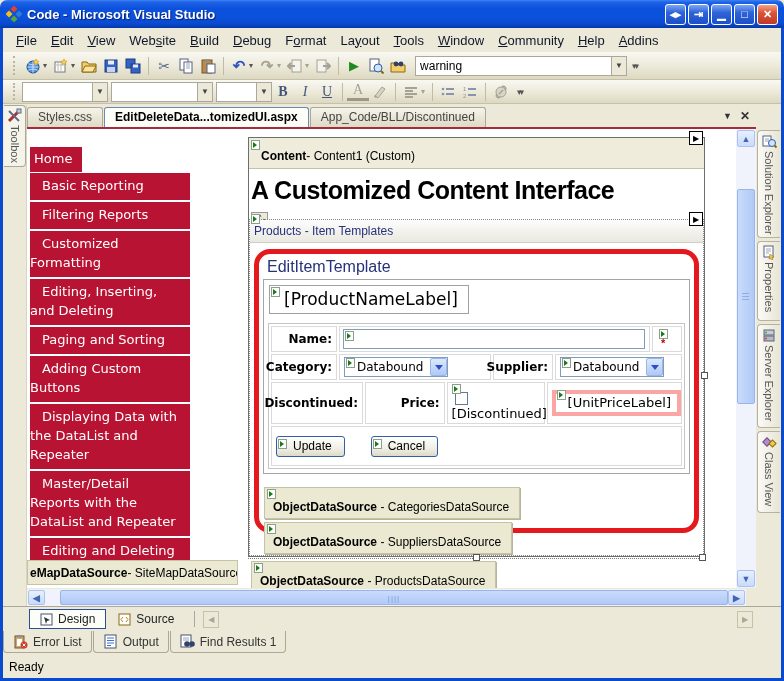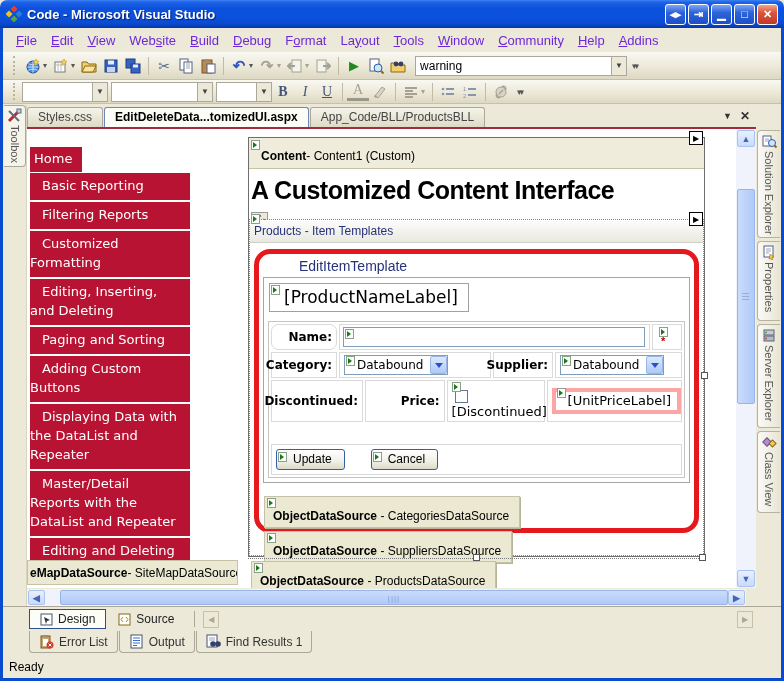--- a/index.html
+++ b/index.html
@@ -14,21 +14,21 @@
   .tbtn{width:21px;height:21px;border-radius:3px;border:1px solid #fff;margin-left:2px;
     background:linear-gradient(180deg,#7CA7F5,#2E63D8 40%,#1C4FC8);display:flex;align-items:center;justify-content:center;
     color:#fff;font-size:11px;font-weight:bold;line-height:1;}
   .tbtn.close{background:linear-gradient(180deg,#F2A38A,#DB553A 40%,#C0392B);}
   .winborder{position:absolute;background:#0A4ACF;}
   .wb-l{left:0;top:28px;width:3px;height:653px;}
   .wb-r{right:0;top:28px;width:3px;height:653px;}
   .wb-b{left:0;bottom:0;width:784px;height:3px;}
   
   .menubar{position:absolute;left:3px;top:28px;width:778px;height:24px;background:#ECE9D8;
-    display:flex;align-items:center;padding-left:6px;font-size:13px;color:#6d28d9;text-align:center;}
+    display:flex;align-items:center;padding-left:6px;font-size:13px;color:#0f172a;text-align:center;}
   .mi{padding:3px 7px;cursor:default;}
   .toolbar{position:absolute;left:3px;width:778px;background:linear-gradient(180deg,#F9F8F2,#ECE9D8 55%,#DCD8C2);
     border-bottom:1px solid #C6C2A8;display:flex;align-items:center;}
   .tb1{top:52px;height:28px;padding-left:10px;}
   .tb2{top:80px;height:24px;padding-left:10px;}
   .grip{width:3px;height:70%;border-left:2px dotted #B9B5A0;margin-right:6px;}
   .ticon{width:20px;height:20px;display:flex;align-items:center;justify-content:center;margin:0 1px;}
   .dd{font-size:8px;color:#555;margin:0 3px 0 -1px;}
   .tsep{width:1px;height:18px;background:#C0BCA4;margin:0 4px;}
   .combo{height:20px;background:#fff;border:1px solid #ACA899;display:flex;align-items:center;}
@@ -72,21 +72,21 @@
   .content-hd{position:relative;height:31px;background:#EFECDB;border-bottom:1px solid #C6C2A8;
     display:flex;align-items:flex-end;padding:0 0 5px 12px;font-size:12px;}
   .pageheading{font-size:25px;font-weight:bold;margin:7px 0 0 2px;letter-spacing:-.5px;color:#000;
     font-family:"Liberation Sans",sans-serif;white-space:nowrap;}
   .movehandle{position:absolute;left:2px;top:74px;width:17px;height:17px;background:#ECE9D8;
     border:1px solid #999;display:flex;align-items:center;justify-content:center;}
   .products-ctl{position:absolute;left:0;top:81px;right:0;bottom:0;border:1px dotted #888;}
   .products-hd{height:23px;background:linear-gradient(180deg,#FDFDFC,#E9E8E0);border-bottom:1px solid #D0CFC6;
     font-size:12px;color:#26327B;display:flex;align-items:center;padding-left:4px;position:relative;}
   .redbox{position:absolute;left:4px;right:4px;top:29px;height:284px;border:5px solid #E5191D;border-radius:16px;background:#fff;}
-  .eit-label{font-size:14px;color:#26327B;padding:4px 8px 3px 8px;margin-left:32px;}
+  .eit-label{font-size:16px;color:#26327B;padding:4px 8px 3px 8px;}
   .eit-inner{margin:0 4px;border:1px solid #A5A5A5;background:#fff;padding:3px 4px 4px 4px;}
   .pnl-box{position:relative;display:inline-block;border:1px solid #A0A0A0;margin:2px 0 9px 1px;
     padding:3px 10px 4px 14px;font:17px "DejaVu Sans",sans-serif;}
   .etable{border:1px solid #C4C4C4;padding:2px;display:flex;flex-direction:column;gap:2px;}
   .erow{display:flex;gap:2px;}
   .cell{border:1px solid #DADADA;display:flex;align-items:center;position:relative;}
   .lblcell{justify-content:flex-end;font:bold 12px "DejaVu Sans",sans-serif;padding-right:4px;}
   .tbox{position:relative;flex:1;height:20px;border:1px solid #7F9DB9;margin:2px 4px 2px 3px;}
   .ddl{position:relative;display:flex;align-items:center;width:104px;height:20px;border:1px solid #7F9DB9;
     background:#fff;font:12px "DejaVu Sans",sans-serif;padding-left:12px;margin-left:4px;}
@@ -121,21 +121,21 @@
   .gripdots{position:absolute;left:50%;top:50%;transform:translate(-50%,-50%);color:#7E9BD6;font-size:8px;letter-spacing:1px;}
   .hsb-gap{position:absolute;left:746px;top:589px;width:10px;height:17px;background:#ECE9D8;}
   
   .viewbar{position:absolute;left:3px;top:606px;width:778px;height:25px;background:#ECE9D8;
     border-top:1px solid #ACA899;display:flex;align-items:center;padding-left:26px;}
   .vtab-btn{display:flex;align-items:center;gap:5px;font-size:12px;color:#222;height:20px;padding:0 10px;margin-right:2px;}
   .vtab-btn.active{background:#FDFDF8;border:1px solid #2B4F8E;}
   .vbar-sep{width:1px;height:16px;background:#ACA899;margin:0 8px;}
   .smallnav{width:16px;height:17px;background:#ECE9D8;border:1px solid #C6C2A8;color:#AAA79A;
     display:flex;align-items:center;justify-content:center;font-size:8px;}
-  .bottombar{position:absolute;left:3px;top:631px;width:778px;height:25px;background:#ECE9D8;display:flex;align-items:flex-start;padding-left:26px;}
+  .bottombar{position:absolute;left:3px;top:631px;width:778px;height:25px;background:#ECE9D8;display:flex;align-items:flex-start;}
   .btab{display:flex;align-items:center;gap:5px;height:22px;padding:0 9px;font-size:12px;color:#333;
     background:#ECE9D8;border:1px solid #ACA899;border-top:none;border-radius:0 0 4px 4px;margin-right:1px;}
   .statusbar{position:absolute;left:3px;top:656px;width:778px;height:22px;background:#ECE9D8;
     display:flex;align-items:center;padding-left:6px;font-size:12px;color:#000;}
 </style>
 </head>
 <body>
 
 <div class="window">
 
@@ -321,21 +321,21 @@
           <circle cx="8" cy="8" r="5" fill="#D8D5C6" stroke="#A5A294"></circle>
           <path d="M4 10c-2 2 1 5 3 3M12 6c2-2-1-5-3-3M6 10l4-4" stroke="#A5A294" fill="none" stroke-width="1.5"></path>
         </svg>
     </span>
     <span class="chevron">▾▾</span>
   </div>
 
   <div class="docwell">
     <div class="dtab">Styles.css</div>
     <div class="dtab active">EditDeleteData...tomizedUI.aspx</div>
-    <div class="dtab">App_Code/BLL/ProductsBLL</div>
+    <div class="dtab">App_Code/BLL/Discontinued</div>
     <div class="dw-btns">
       <span style="font-size:9px;">▼</span>
       <span style="font-size:12px;font-weight:bold;">✕</span>
     </div>
   </div>
   <div class="redline"></div>
 
   <div class="lstrip">
     <div class="toolbox-tab">
       <svg width="15" height="15">
@@ -423,21 +423,21 @@
 
         <div class="redbox">
           <div class="eit-label">EditItemTemplate</div>
           <div class="eit-inner">
             <div class="pnl-box">
               <span class="glyph" style="left:1px;top:1px;"></span>
               <span>[ProductNameLabel]</span>
             </div>
             <div class="etable">
               <div class="erow" style="height:26px;">
-                <div class="cell lblcell" style="width:66px;border-radius:7px;">Name:</div>
+                <div class="cell lblcell" style="width:66px;">Name:</div>
                 <div class="cell" style="flex:1;">
                   <div class="tbox">
                     <span class="glyph" style="left:1px;top:1px;"></span>
                   </div>
                 </div>
                 <div class="cell" style="width:30px;justify-content:center;">
                   <span class="glyph" style="left:6px;top:2px;"></span>
                   <span class="redstar" style="position:absolute;left:8px;top:10px;">*</span>
                 </div>
               </div>
@@ -469,21 +469,21 @@
                     <span style="font:13px 'DejaVu Sans',sans-serif;">[Discontinued]</span>
                   </div>
                 </div>
                 <div class="cell" style="flex:1;">
                   <div class="valbox">
                     <span class="glyph" style="left:1px;top:-4px;"></span>
                     <span>[UnitPriceLabel]</span>
                   </div>
                 </div>
               </div>
-              <div class="erow" style="height:31px;margin-top:20px;">
+              <div class="erow" style="height:40px;">
                 <div class="cell" style="flex:1;padding:2px 4px;">
                   <button class="xpbtn">
                     <span class="glyph" style="left:1px;top:2px;"></span>
                     <span>Update</span>
                   </button>
                   <button class="xpbtn">
                     <span class="glyph" style="left:1px;top:2px;"></span>
                     <span>Cancel</span>
                   </button>
                 </div>

